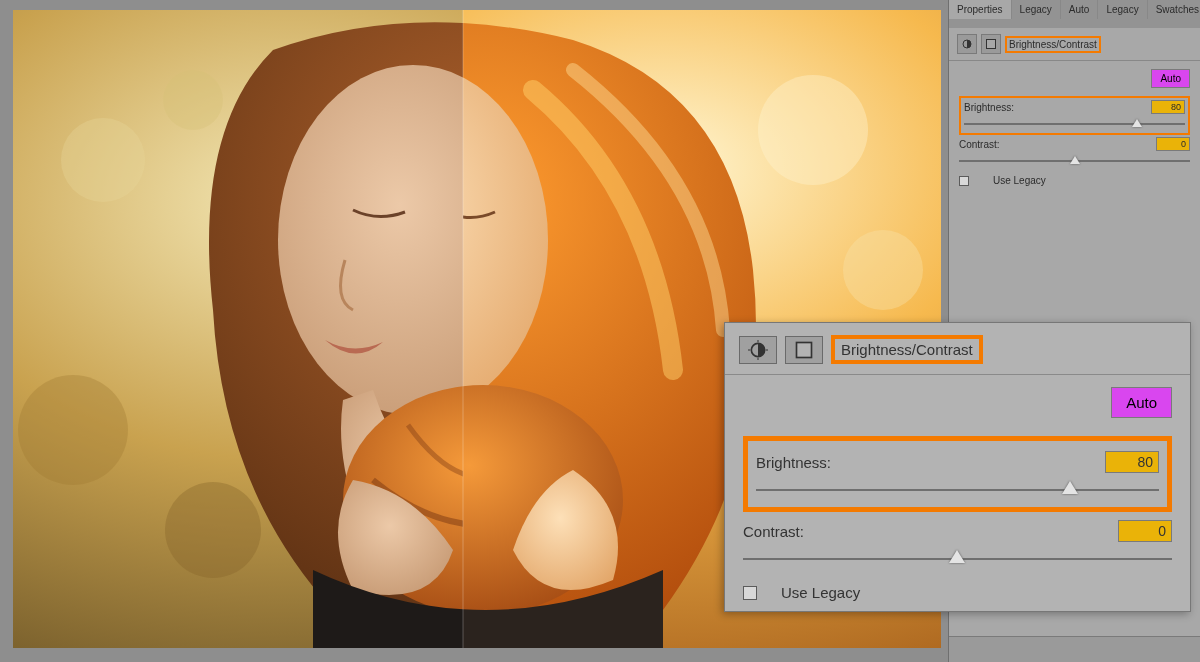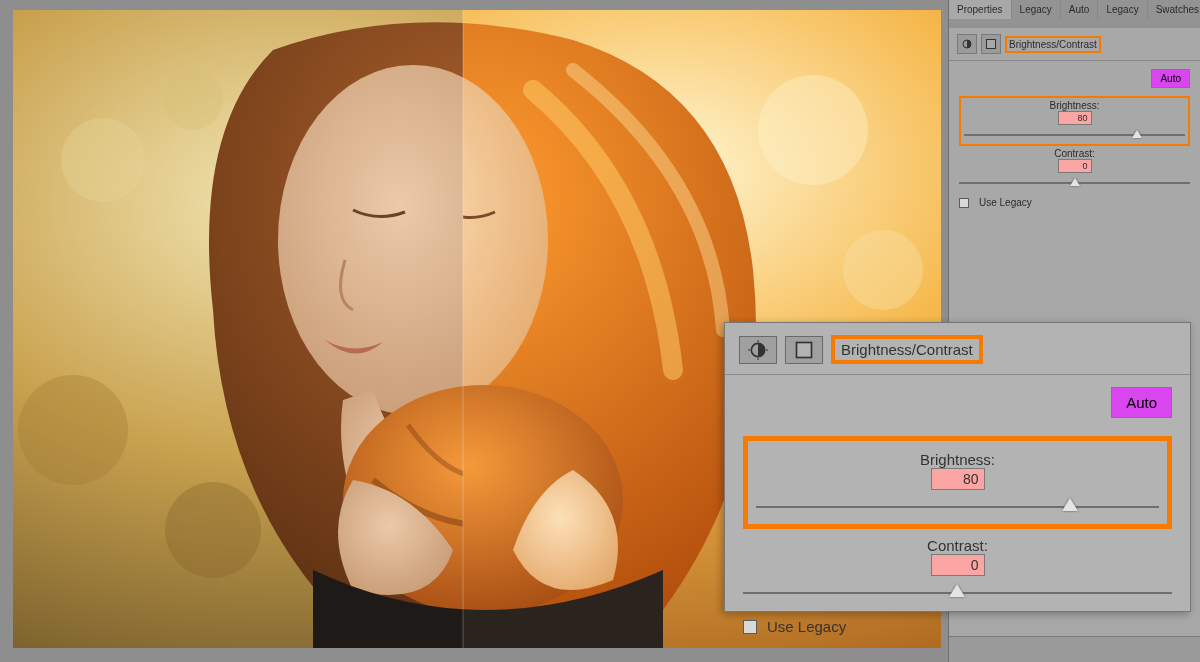--- a/index.html
+++ b/index.html
@@ -73,25 +73,24 @@
     background: #d946ef;
     border: 1px solid #7a7a7a;
     font-size: 10px;
     cursor: pointer;
   }
 
   .slider-row { margin-bottom: 8px; }
   .slider-label-row {
     display: flex; justify-content: space-between; align-items: center;
     margin-bottom: 4px;
-    flex-direction: column;
   }
   .slider-value {
     width: 34px; height: 14px;
-    background: #fca5a5;
+    background: #eab308;
     border: 1px solid #7a7a7a;
     font-size: 9px;
     text-align: right;
     padding: 0 3px;
     line-height: 12px;
   }
   .slider-track {
     position: relative;
     height: 12px;
     display: flex; align-items: center;
@@ -102,21 +101,21 @@
   .slider-thumb {
     position: absolute;
     top: 1px;
     width: 0; height: 0;
     border-left: 5px solid transparent;
     border-right: 5px solid transparent;
     border-bottom: 8px solid #e4e4e4;
     filter: drop-shadow(0 0 1px #555);
   }
 
-  .legacy-row { display: flex; align-items: center; gap: 10px; margin-top: 8px; font-size: 10px; }
+  .legacy-row { display: flex; align-items: center; gap: 24px; margin-top: 8px; font-size: 10px; }
   .cb { width: 10px; height: 10px; border: 1px solid #5b5b5b; background: #d8d8d8; }
 
   .bottom-strip {
     position: absolute;
     bottom: 0; left: 0;
     width: 252px; height: 26px;
     background: #9a9a9a;
     border-top: 1px solid #7a7a7a;
   }
 

